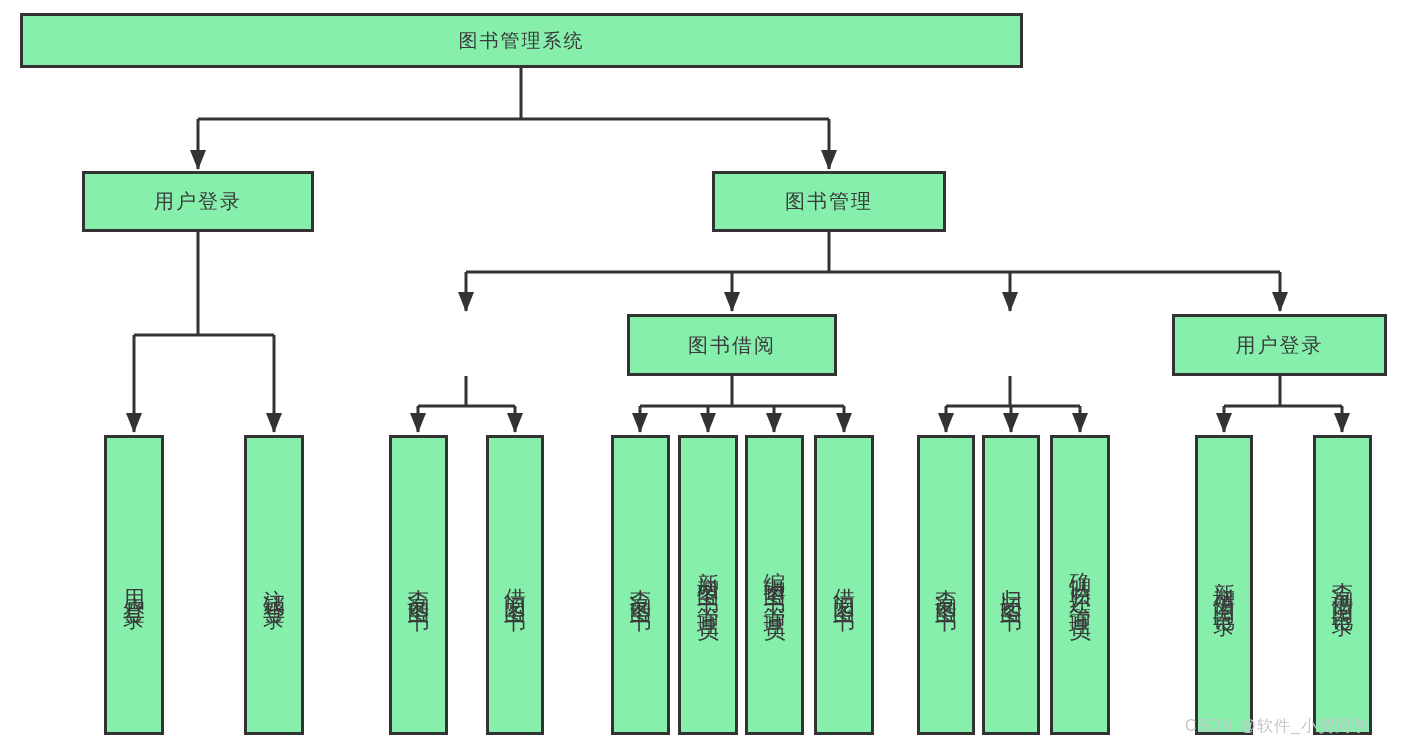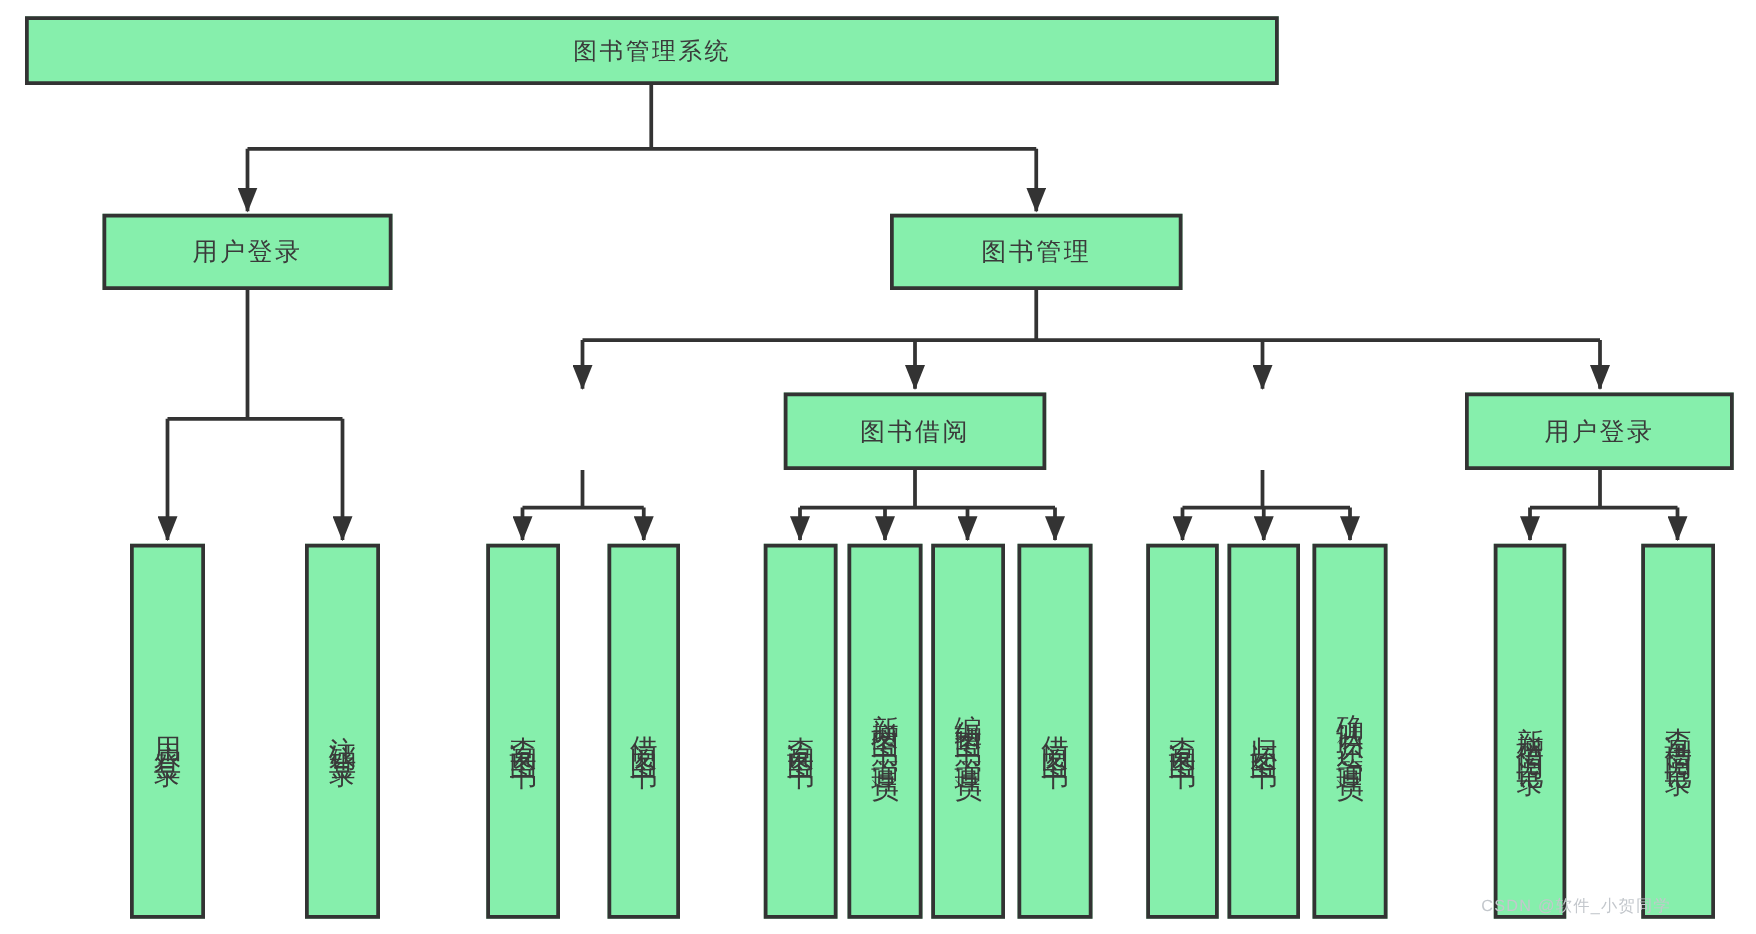--- a/index.html
+++ b/index.html
@@ -56,21 +56,21 @@
     writing-mode:vertical-rl;
     text-orientation:mixed;
     letter-spacing:7px;
     line-height:1;
     white-space:nowrap;
   }
   .watermark{
     position:absolute;
     left:1185px;
     top:716px;
-    font-size:13px;
+    font-size:16px;
     letter-spacing:1px;
     color:var(--watermark);
     white-space:nowrap;
     z-index:5;
   }
 </style>
 </head>
 <body>
 
 <div class="canvas">

